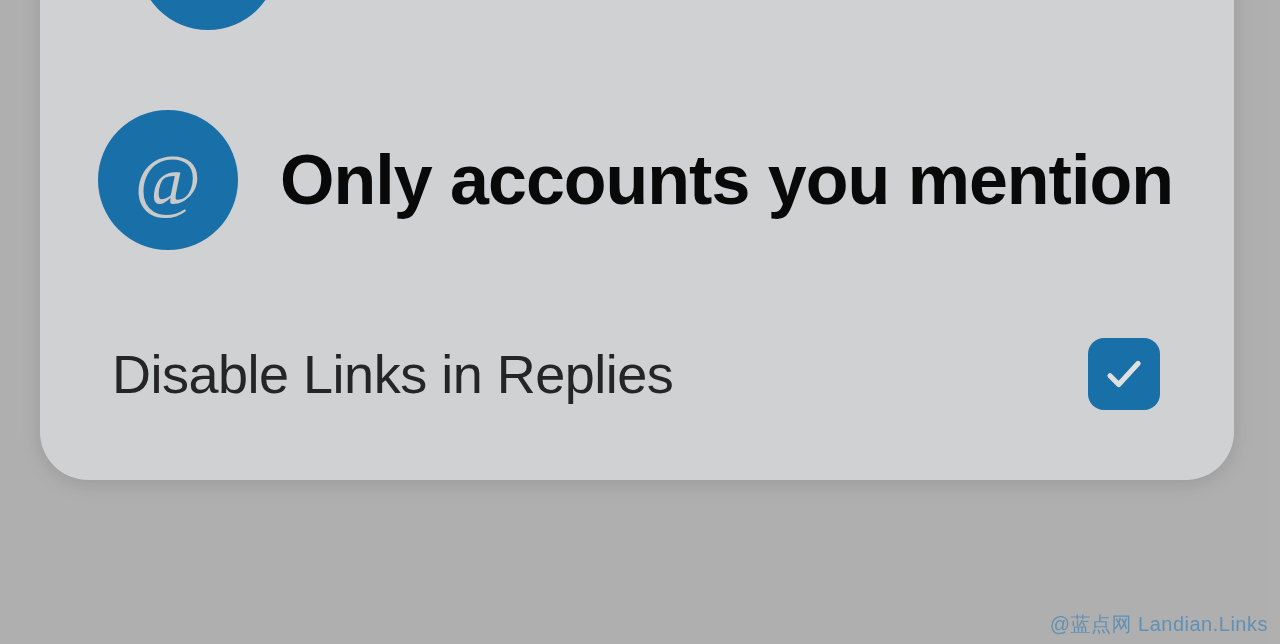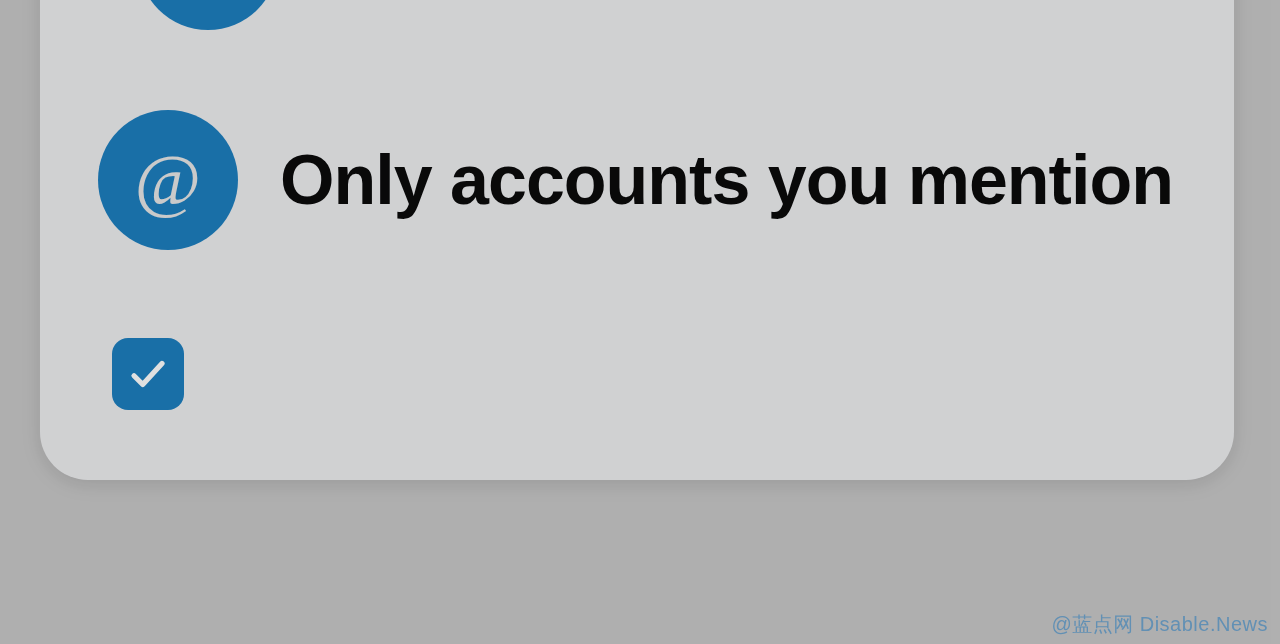--- a/index.html
+++ b/index.html
@@ -122,24 +122,25 @@
   <div class="icon-circle partial"></div>
 
   <div class="option-row second">
     <div class="icon-circle">
       <span class="at-symbol">@</span>
     </div>
     <span class="option-label">Only accounts you mention</span>
   </div>
 
   <div class="toggle-row">
+    <span class="toggle-label">Disable Links in Replies</span>
     <div class="checkbox">
       <svg viewBox="0 0 24 24" fill="none" stroke="#ffffff" stroke-width="3" stroke-linecap="round" stroke-linejoin="round">
         <polyline points="4 13 9 18 20 6"></polyline>
       </svg>
     </div>
   </div>
 
 </div>
 
 <div class="overlay"></div>
 
-<div class="watermark">@蓝点网 Disable.News</div>
+<div class="watermark">@蓝点网 Landian.Links</div>
 
 </body></html>

